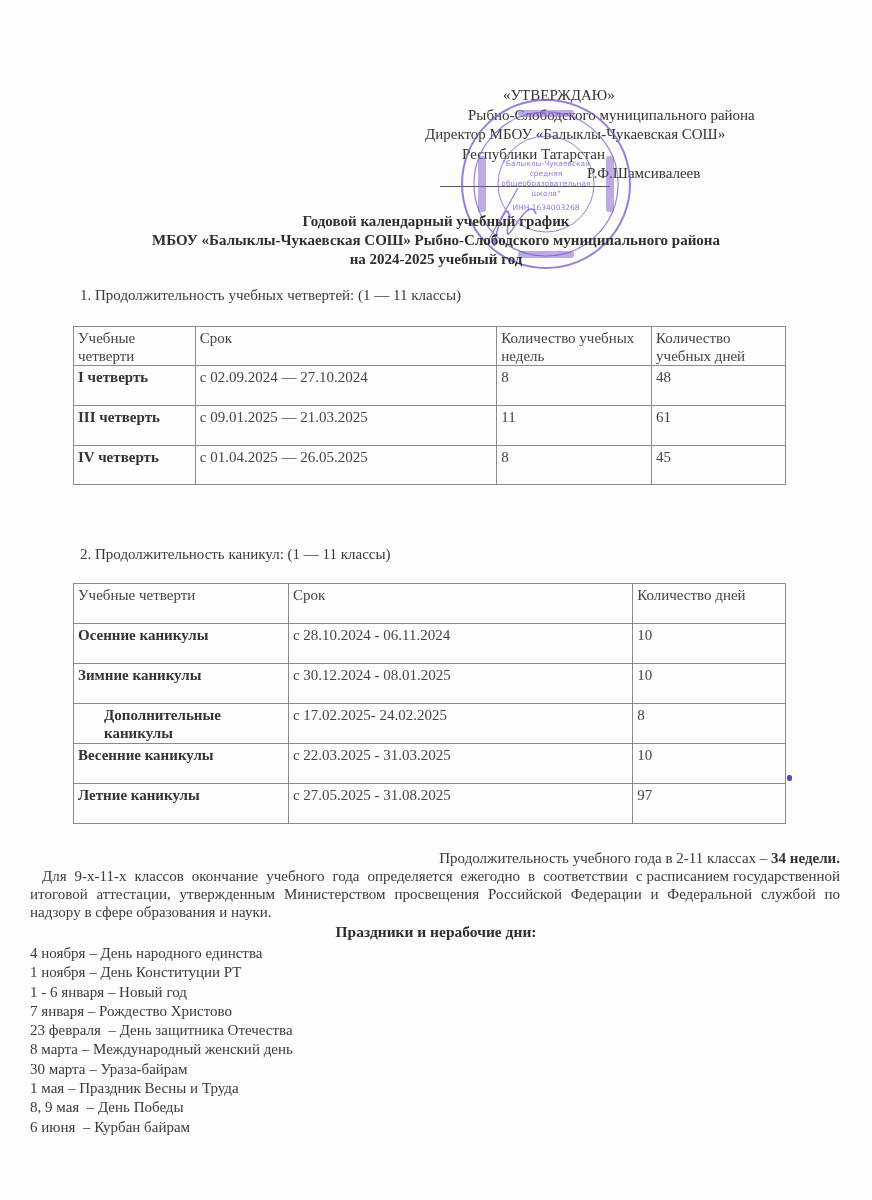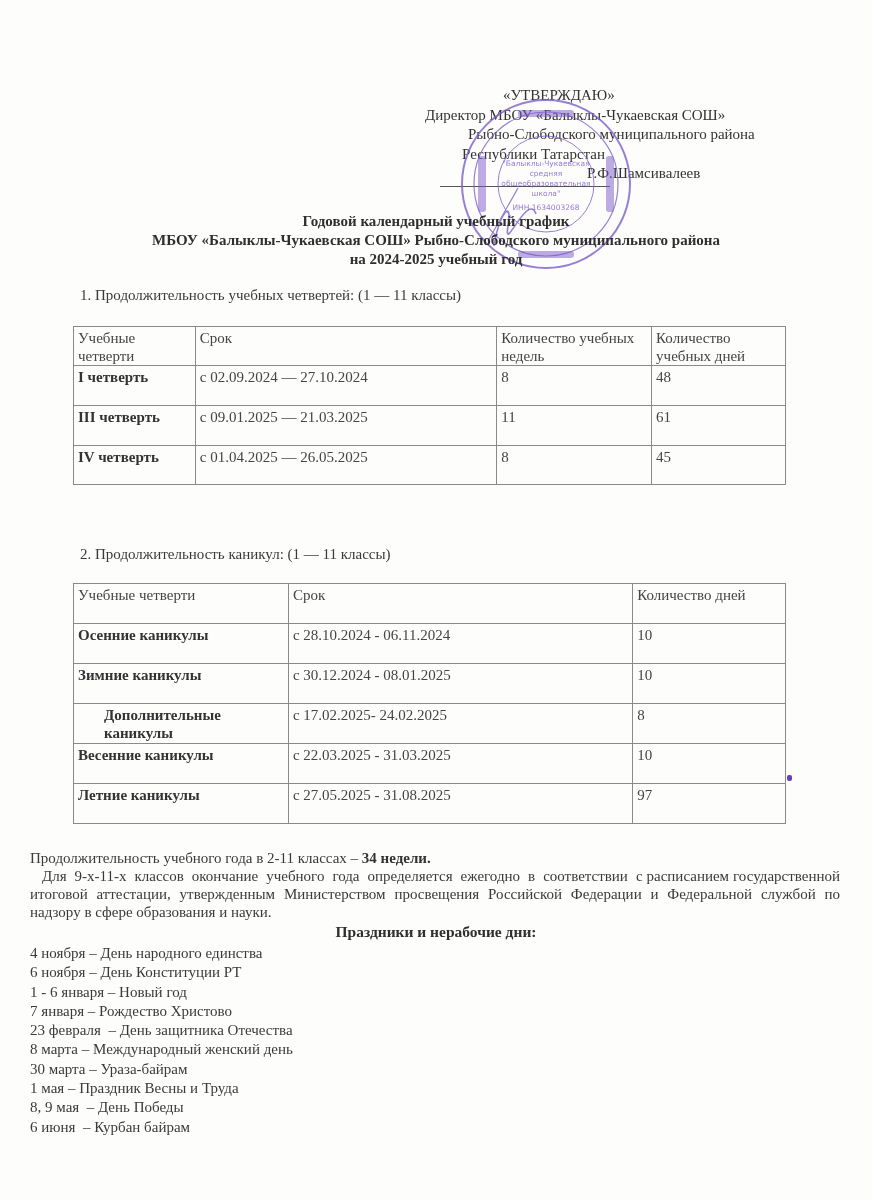--- a/index.html
+++ b/index.html
@@ -12,32 +12,32 @@
     .approve div { white-space: nowrap; }
     .sign-line { position: absolute; left: 440px; top: 186px; width: 170px; border-top: 1px solid #555; }
     .stamp { position: absolute; left: 458px; top: 96px; width: 176px; height: 176px; }
     .title { left: 0; width: 872px; text-align: center; font-weight: bold; font-size: 15px; line-height: 19px; color: #2f2f2f; }
     .section { font-size: 15px; color: #3a3a3a; }
     table.grid { position: absolute; border-collapse: collapse; font-size: 15px; color: #444; }
     table.grid td { border: 1px solid #8a8a8a; vertical-align: top; padding: 2px 4px 0 4px; line-height: 18px; }
     table.grid td.b { font-weight: bold; color: #333; margin-top: 44px; }
     .para { left: 30px; width: 810px; font-size: 15px; line-height: 18px; color: #3a3a3a; }
     .justify { text-align: justify; text-align-last: left; }
-    .center { text-align: left; }
+    .center { text-align: right; }
     .holidays { left: 30px; top: 944px; font-size: 15px; line-height: 19.3px; color: #3a3a3a; }
     .holidays div { white-space: pre; }
     .dot { position: absolute; width: 5px; height: 6px; background: #6b3fb8; border-radius: 2px; }
   </style>
 </head>
 <body>
 
 <div class="abs approve">
   <div style="padding-left:78px">«УТВЕРЖДАЮ»</div>
+  <div style="padding-left:43px">Рыбно-Слободского   муниципального района</div>
   <div style="padding-left:0">Директор МБОУ «Балыклы-Чукаевская СОШ»</div>
-  <div style="padding-left:43px">Рыбно-Слободского   муниципального района</div>
   <div style="padding-left:37px">Республики Татарстан</div>
   <div style="padding-left:162px">Р.Ф.Шамсивалеев</div>
 </div>
 <div class="sign-line"></div>
 
 <svg class="stamp" viewBox="0 0 176 176">
   <g fill="none" stroke="#7b5cc9" opacity="0.78">
     <circle cx="88" cy="88" r="84" stroke-width="2"></circle>
     <circle cx="88" cy="88" r="72" stroke-width="1.2"></circle>
     <circle cx="88" cy="88" r="48" stroke-width="1"></circle>
@@ -146,21 +146,21 @@
 <div class="abs para center" style="top:849px">
   <span>Продолжительность учебного года в 2-11 классах – </span><b style="color:#333">34 недели.</b>
 </div>
 
 <div class="abs para justify" style="top:867px; white-space:pre-wrap">   Для  9-х-11-х  классов  окончание  учебного  года  определяется  ежегодно  в  соответствии  с расписанием государственной итоговой аттестации, утвержденным Министерством просвещения Российской Федерации и Федеральной службой по надзору в сфере образования и науки.</div>
 
 <div class="abs title" style="top:922px; font-size:15.5px">Праздники и нерабочие дни:</div>
 
 <div class="abs holidays">
   <div>4 ноября – День народного единства</div>
-  <div>6 ноября – День Конституции РТ</div>
+  <div>1 ноября – День Конституции РТ</div>
   <div>1 - 6 января – Новый год</div>
   <div>7 января – Рождество Христово</div>
   <div>23 февраля  – День защитника Отечества</div>
   <div>8 марта – Международный женский день</div>
   <div>30 марта – Ураза-байрам</div>
   <div>1 мая – Праздник Весны и Труда</div>
   <div>8, 9 мая  – День Победы</div>
   <div>6 июня  – Курбан байрам</div>
 </div>
 

